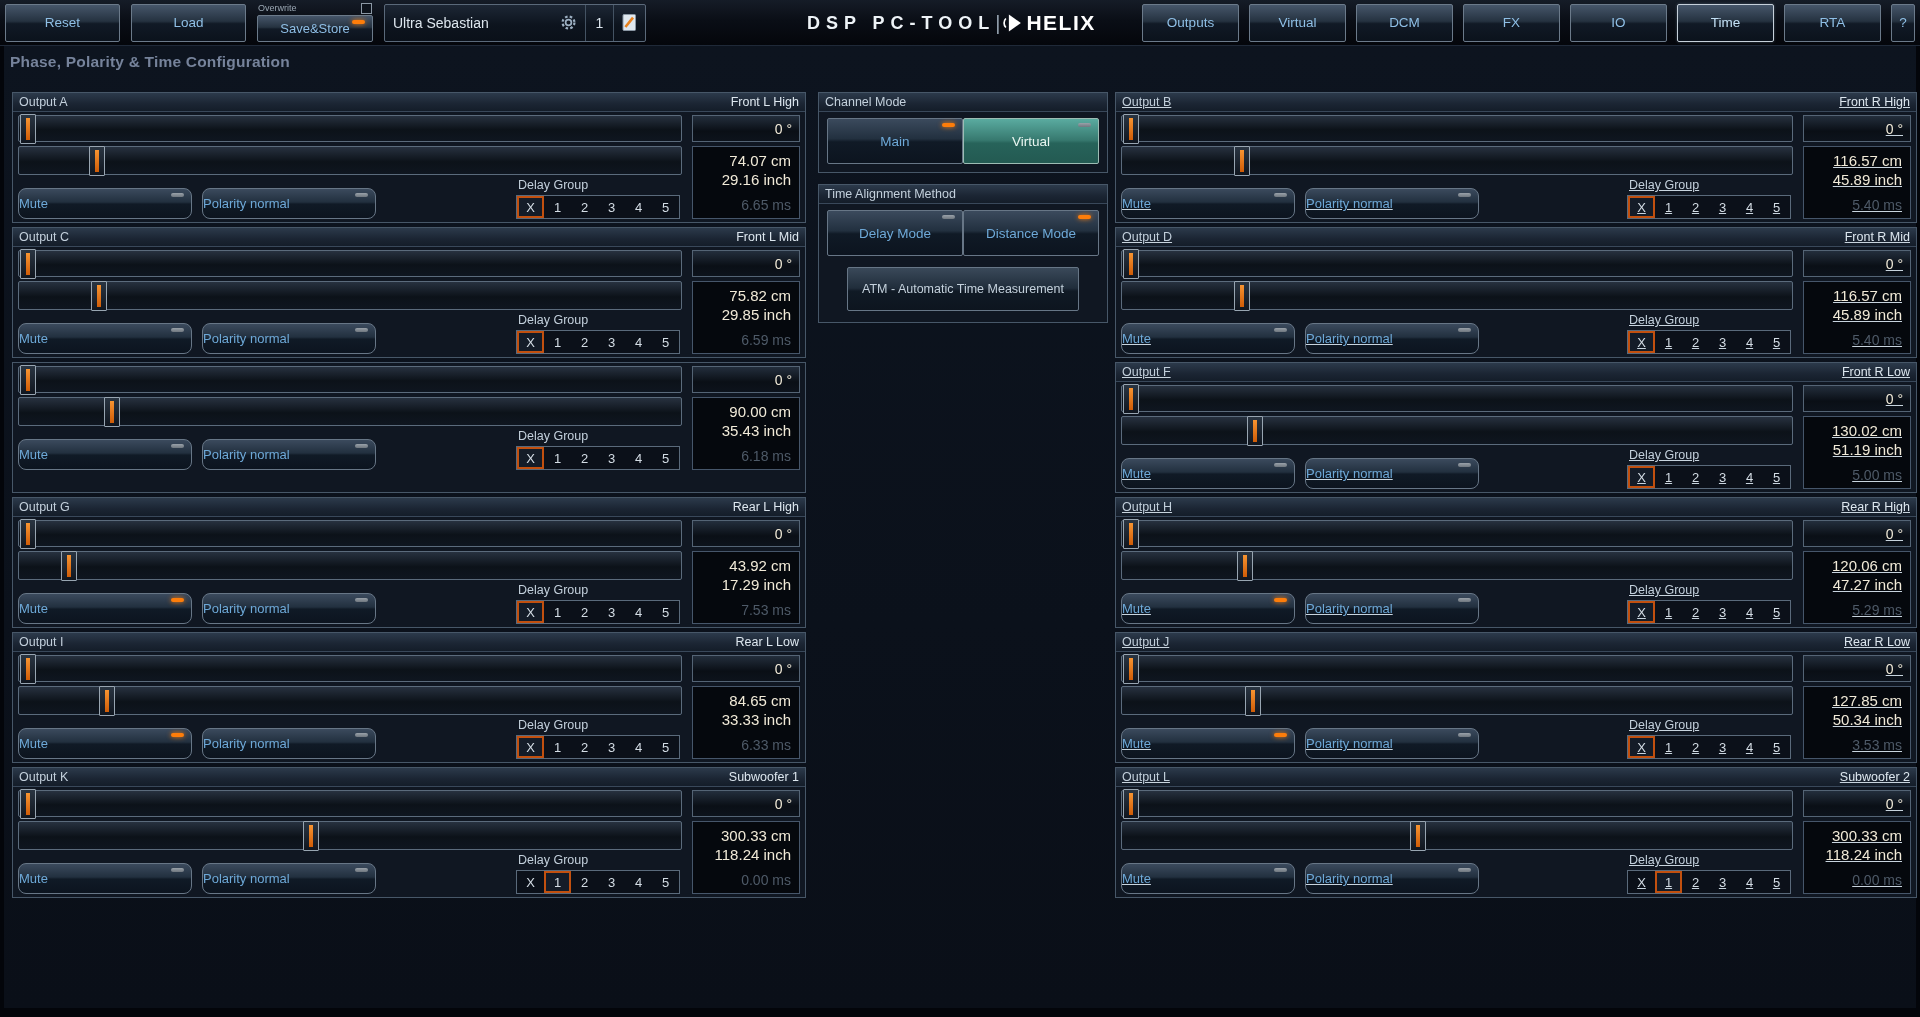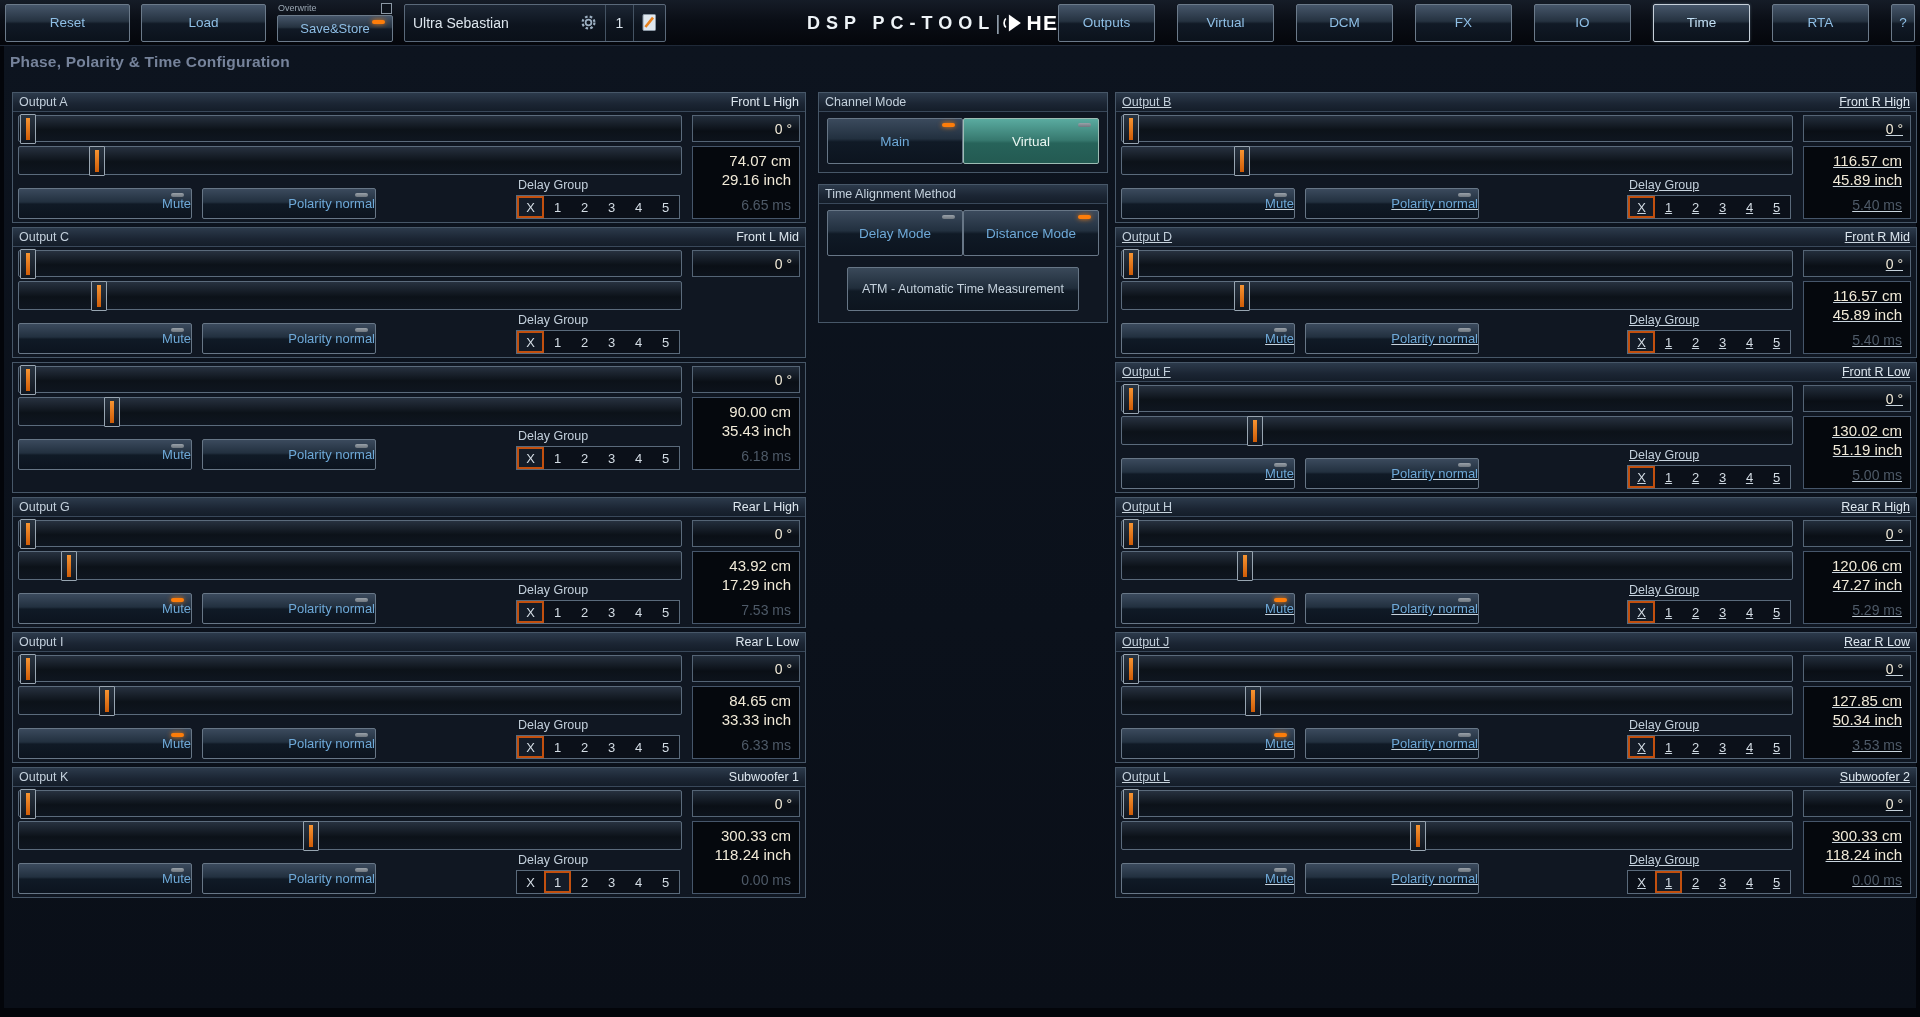--- a/index.html
+++ b/index.html
@@ -17,21 +17,21 @@
   }
 
   
   .topbar {
     position:absolute; top:0; left:0; width:1920px; height:46px;
     background:linear-gradient(180deg,#151c27 0%, #0a0e16 45%, #04060b 100%);
     border-bottom:1px solid #1f2938;
     display:flex; align-items:center; padding:0 5px; gap:11px;
   }
   .tb-btn {
-    width:125px; height:38px; flex:0 0 auto;
+    width:115px; height:38px; flex:0 0 auto;
     background:linear-gradient(180deg,#46566a 0%, #253240 45%, #111a26 52%, #0b121c 100%);
     border:1px solid #6b7a8a; border-radius:2px;
     color:#8fbfe6; font-size:13.5px;
     display:flex; align-items:center; justify-content:center;
     position:relative; cursor:pointer;
   }
   .save-group { width:116px; height:42px; position:relative; flex:0 0 auto; }
   .overwrite-row { display:flex; justify-content:space-between; align-items:center; height:13px; padding:0 1px; }
   .overwrite-label { font-size:9px; color:#9aa7b3; }
   .checkbox {
@@ -56,21 +56,21 @@
 
   .logo-wrap {
     position:absolute; left:50%; top:0; height:46px; transform:translateX(-53%);
     display:flex; align-items:center; gap:0;
   }
   .logo-dsp { font-size:18px; font-weight:bold; letter-spacing:6px; color:#eef3f7; white-space:nowrap; }
   .logo-sep { font-size:20px; color:#93a0ad; font-weight:normal; }
   .logo-brand { display:flex; align-items:center; gap:2px; }
   .logo-brand .brand-text { font-size:21px; font-weight:bold; letter-spacing:1.5px; color:#ffffff; }
 
-  .tabs { margin-left:auto; display:flex; gap:22px; align-items:flex-end; }
+  .tabs { margin-left:auto; display:flex; gap:10px; align-items:flex-end; }
   .tab { width:97px; }
   .tab.tab-small { width:24px; }
   .tab.active { border:1px solid #c6d0da; color:#c3e0f5; box-shadow:0 0 3px rgba(160,190,215,.35); }
 
   
   .page-title {
     position:absolute; left:10px; top:53px;
     font-size:15.5px; font-weight:bold; color:#76839b; letter-spacing:.2px;
   }
 
@@ -134,23 +134,23 @@
     display:flex; flex-direction:column; align-items:flex-end;
     padding:4px 8px 5px;
   }
   .v-cm, .v-inch { font-size:15px; color:#f1ead8; line-height:19px; }
   .v-ms { margin-top:auto; font-size:14px; color:#4e5a68; }
 
   .btn-row { grid-column:1; grid-row:3; display:flex; align-items:flex-end; gap:10px; }
   .ctl-btn {
     width:174px; height:31px; position:relative;
     background:linear-gradient(180deg,#3b4a5d 0%, #22303f 45%, #101a26 52%, #0c141f 100%);
-    border:1px solid #67768600; border:1px solid #677686; border-radius:2px;
+    border:1px solid #67768600; border:1px solid #677686; border-radius:8px;
     color:#6ea9d8; font-size:13px;
-    display:flex; align-items:center; justify-content:flex-end;
+    display:flex; align-items:center; justify-content:flex-start;
     cursor:pointer; font-family:"Liberation Sans",sans-serif;
   }
   .dg-block { margin-left:auto; margin-right:2px; display:flex; flex-direction:column; }
   .dg-label { font-size:12.5px; color:#c3d0dc; padding-left:2px; height:17px; }
   .dg-strip {
     display:flex; border:1px solid #5a6a7b; background:#0b1019;
   }
   .dg-cell {
     width:27px; height:22px; display:flex; align-items:center; justify-content:center;
     font-size:13px; color:#d4dde5; border:2px solid transparent; cursor:pointer;
@@ -331,20 +331,25 @@
           </div>
       </div>
       <div class="phase-box">
         <span class="phase-val">0 °</span>
       </div>
       <div class="slider dist-slider">
         <div class="slider-handle dist-handle" style="left: calc(11.15% - 2.01px);">
             <i class="stripe"></i>
           </div>
       </div>
+      <div class="value-box">
+        <span class="v-cm">75.82 cm</span>
+        <span class="v-inch">29.85 inch</span>
+        <span class="v-ms">6.59 ms</span>
+      </div>
       <div class="btn-row">
         <button class="ctl-btn mute-btn">
           <span class="led mute-led led-off"></span>
           <span class="lbl mute-lbl">Mute</span>
         </button>
         <button class="ctl-btn pol-btn">
           <span class="led led-off"></span>
           <span class="lbl pol-lbl">Polarity normal</span>
         </button>
         <div class="dg-block">

